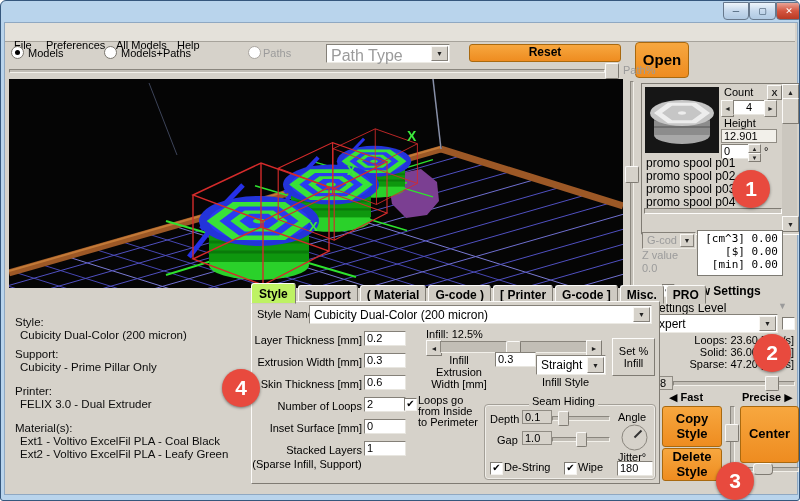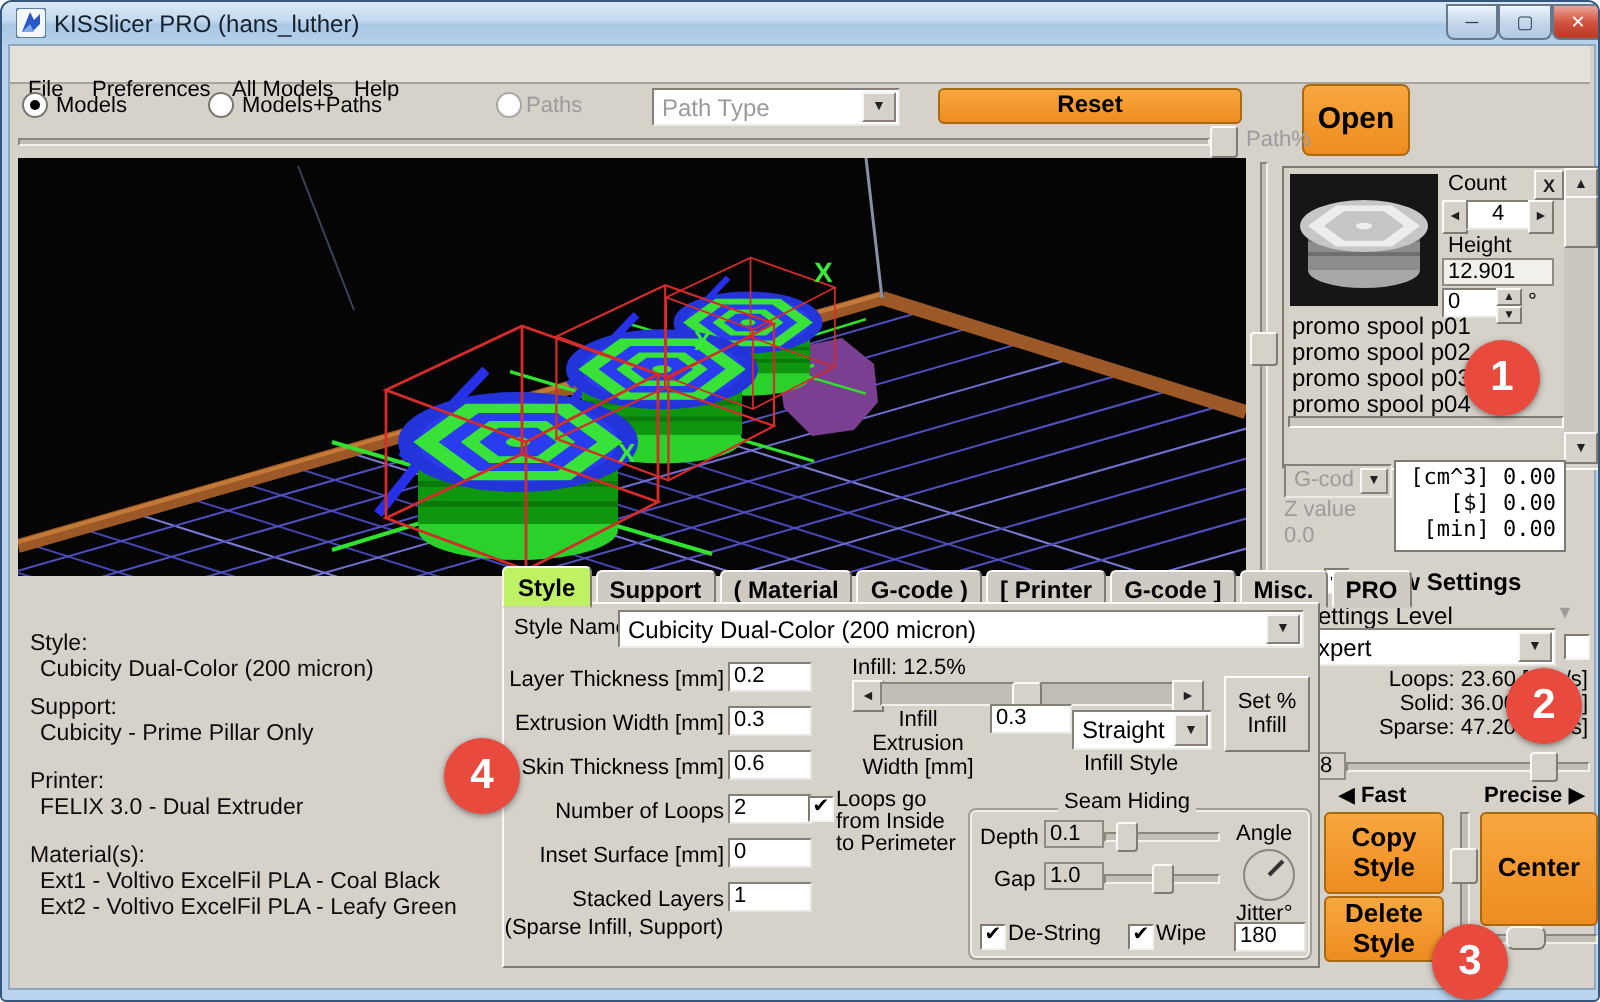--- a/index.html
+++ b/index.html
@@ -55,28 +55,20 @@
   .summary{font-size:11.5px;font-weight:normal;color:#0d0d0d;white-space:nowrap}
   .menuitem{font-size:11px;padding:16px 3px}
   .speeds{font-size:11px;line-height:12px;text-align:right;white-space:nowrap}
 </style>
 </head>
 <body>
 
 <div id="win">
   <div class="abs client"></div>
 
-  <div class="abs titlebar">
-    <svg class="abs" style="left:7px;top:3px" width="15" height="15">
-      <rect x="0" y="0" width="15" height="15" rx="2" fill="#f4f8fc" stroke="#5d7fa6"></rect>
-      <path d="M3,12 L7,2 L9,6 L12,3 L12,8 L8,12 Z" fill="#2a57c8"></path>
-      <path d="M3,12 L7,8 L9,12 Z" fill="#7fa8e8"></path>
-    </svg>
-    <div class="abs lbl" style="left:26px;top:4px;font-size:12px;color:#14202c">KISSlicer PRO (hans_luther)</div>
-  </div>
   <div class="abs wbtn" style="left:722px;width:24px">
     <span>─</span>
     </div>
   <div class="abs wbtn" style="left:748px;width:25px">
     <span>▢</span>
     </div>
   <div class="abs wbtn close" style="left:775px;width:24px">
     <span>✕</span>
     </div>
 
@@ -90,25 +82,25 @@
   <div class="abs radio" style="left:10px;top:45px">
     <div class="dot"></div>
     </div>
   <div class="abs lbl" style="left:27px;top:46px">Models</div>
   <div class="abs radio" style="left:103px;top:45px"></div>
   <div class="abs lbl" style="left:120px;top:46px">Models+Paths</div>
   <div class="abs radio" style="left:247px;top:45px;border-color:#aaa6a0"></div>
   <div class="abs lbl dis" style="left:262px;top:46px">Paths</div>
 
   <div class="abs combo" style="left:325px;top:43px;width:122px;height:17px">
-    <span class="txt dis" style="font-size:12px">Path Type</span>
+    <span class="txt dis" style="font-size:16px">Path Type</span>
     <span class="cbtn">▼</span>
   </div>
   <div class="abs btn-o" style="left:468px;top:43px;width:150px;height:16px;font-size:12px">Reset</div>
-  <div class="abs btn-o fl" style="left:650px;top:41px;width:52px;height:34px;font-size:15px;border-radius:4px">Open</div>
+  <div class="abs btn-o fl" style="left:634px;top:41px;width:52px;height:34px;font-size:15px;border-radius:4px">Open</div>
 
   <div class="abs track" style="left:8px;top:68px;width:594px;height:2px"></div>
   <div class="abs handle" style="left:604px;top:62px;width:12px;height:14px"></div>
   <div class="abs lbl dis" style="left:622px;top:63px">Path%</div>
 
   <div class="abs" style="left:8px;top:78px;width:614px;height:209px;background:#050505">
     <svg id="scene" width="614" height="209" viewBox="0 0 614 209">
       <defs>
         <clipPath id="plane">
             <polygon points="432,70 614,127 614,209 0,209 0,194"></polygon>

